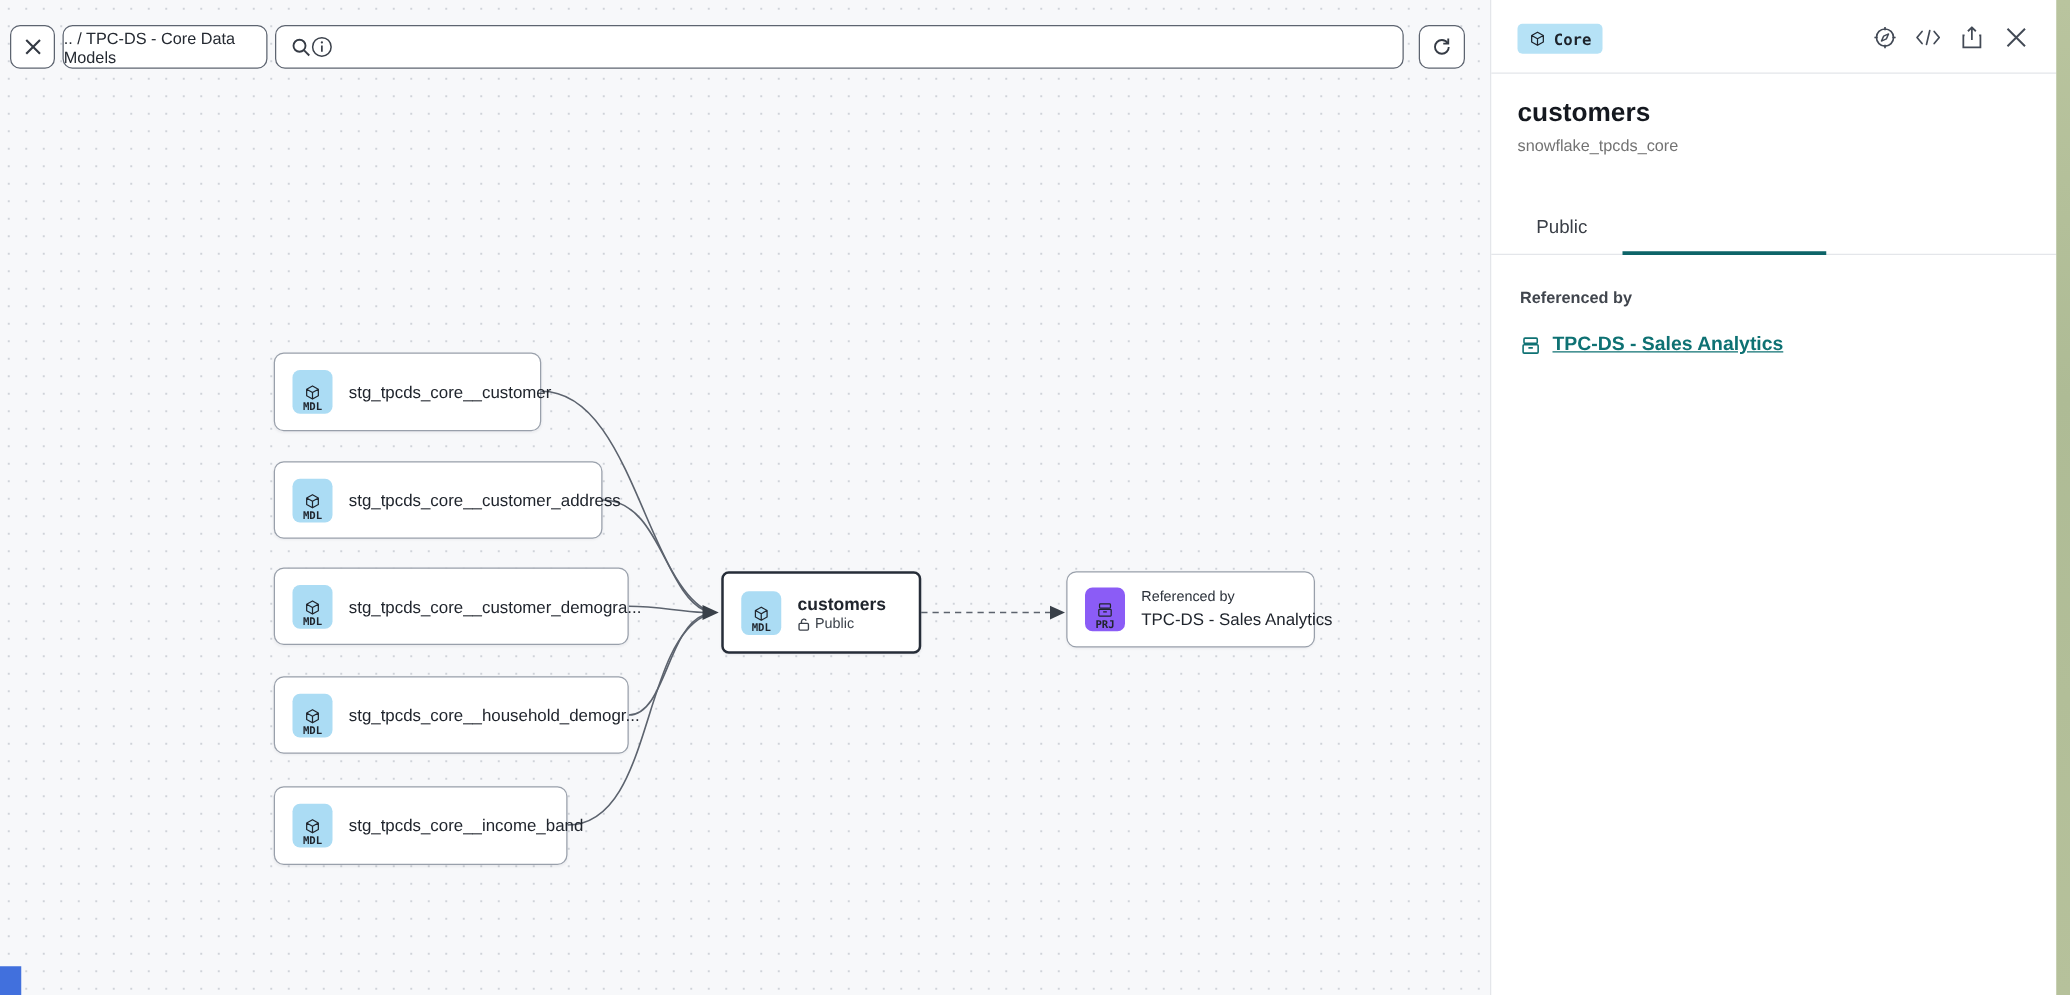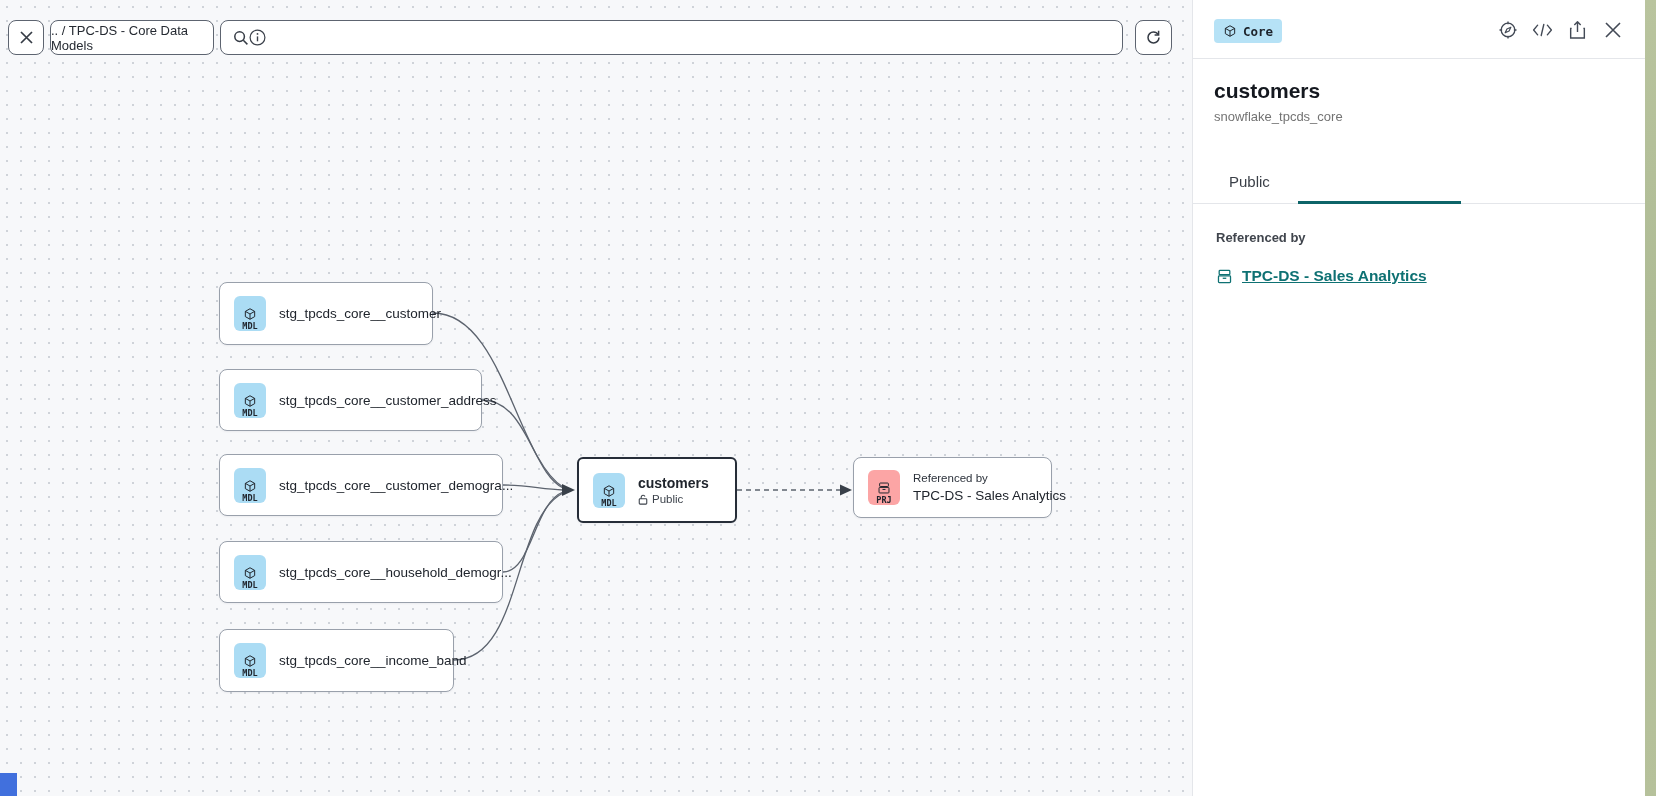--- a/index.html
+++ b/index.html
@@ -36,21 +36,21 @@
     position:absolute; background:#fff; border:1.2px solid #99a0ab; border-radius:8px;
     display:flex; align-items:center; gap:13px; padding:0 14px;
     cursor:pointer; box-shadow:0 1px 2px rgba(20,24,31,.05);
   }
   .node-label { font-size:13.5px; color:#20252d; white-space:nowrap; }
   .icon-chip {
     width:32px; height:35px; border-radius:6px; flex:0 0 auto;
     display:flex; flex-direction:column; align-items:center; justify-content:flex-end;
   }
   .chip-mdl { background:#abdcf4; }
-  .chip-prj { background:#fca5a5; }
+  .chip-prj { background:#8b5cf6; }
   .icon-chip svg { display:block; }
   .chip-code { font-family:"DejaVu Sans Mono", monospace; font-size:8.5px; font-weight:bold;
                color:#20252d; line-height:9px; margin-top:1px; letter-spacing:0; }
 
   .node-selected { border:2px solid #262d38; border-radius:6px; }
   .node-col { display:flex; flex-direction:column; justify-content:center; gap:2px; }
   .sel-title { font-size:14px; font-weight:bold; color:#20252d; }
   .sel-access { display:flex; align-items:center; gap:4px; font-size:11.5px; color:#3c424b; }
 
   .ref-small { font-size:11.5px; color:#2c323b; margin-bottom:2px; }

